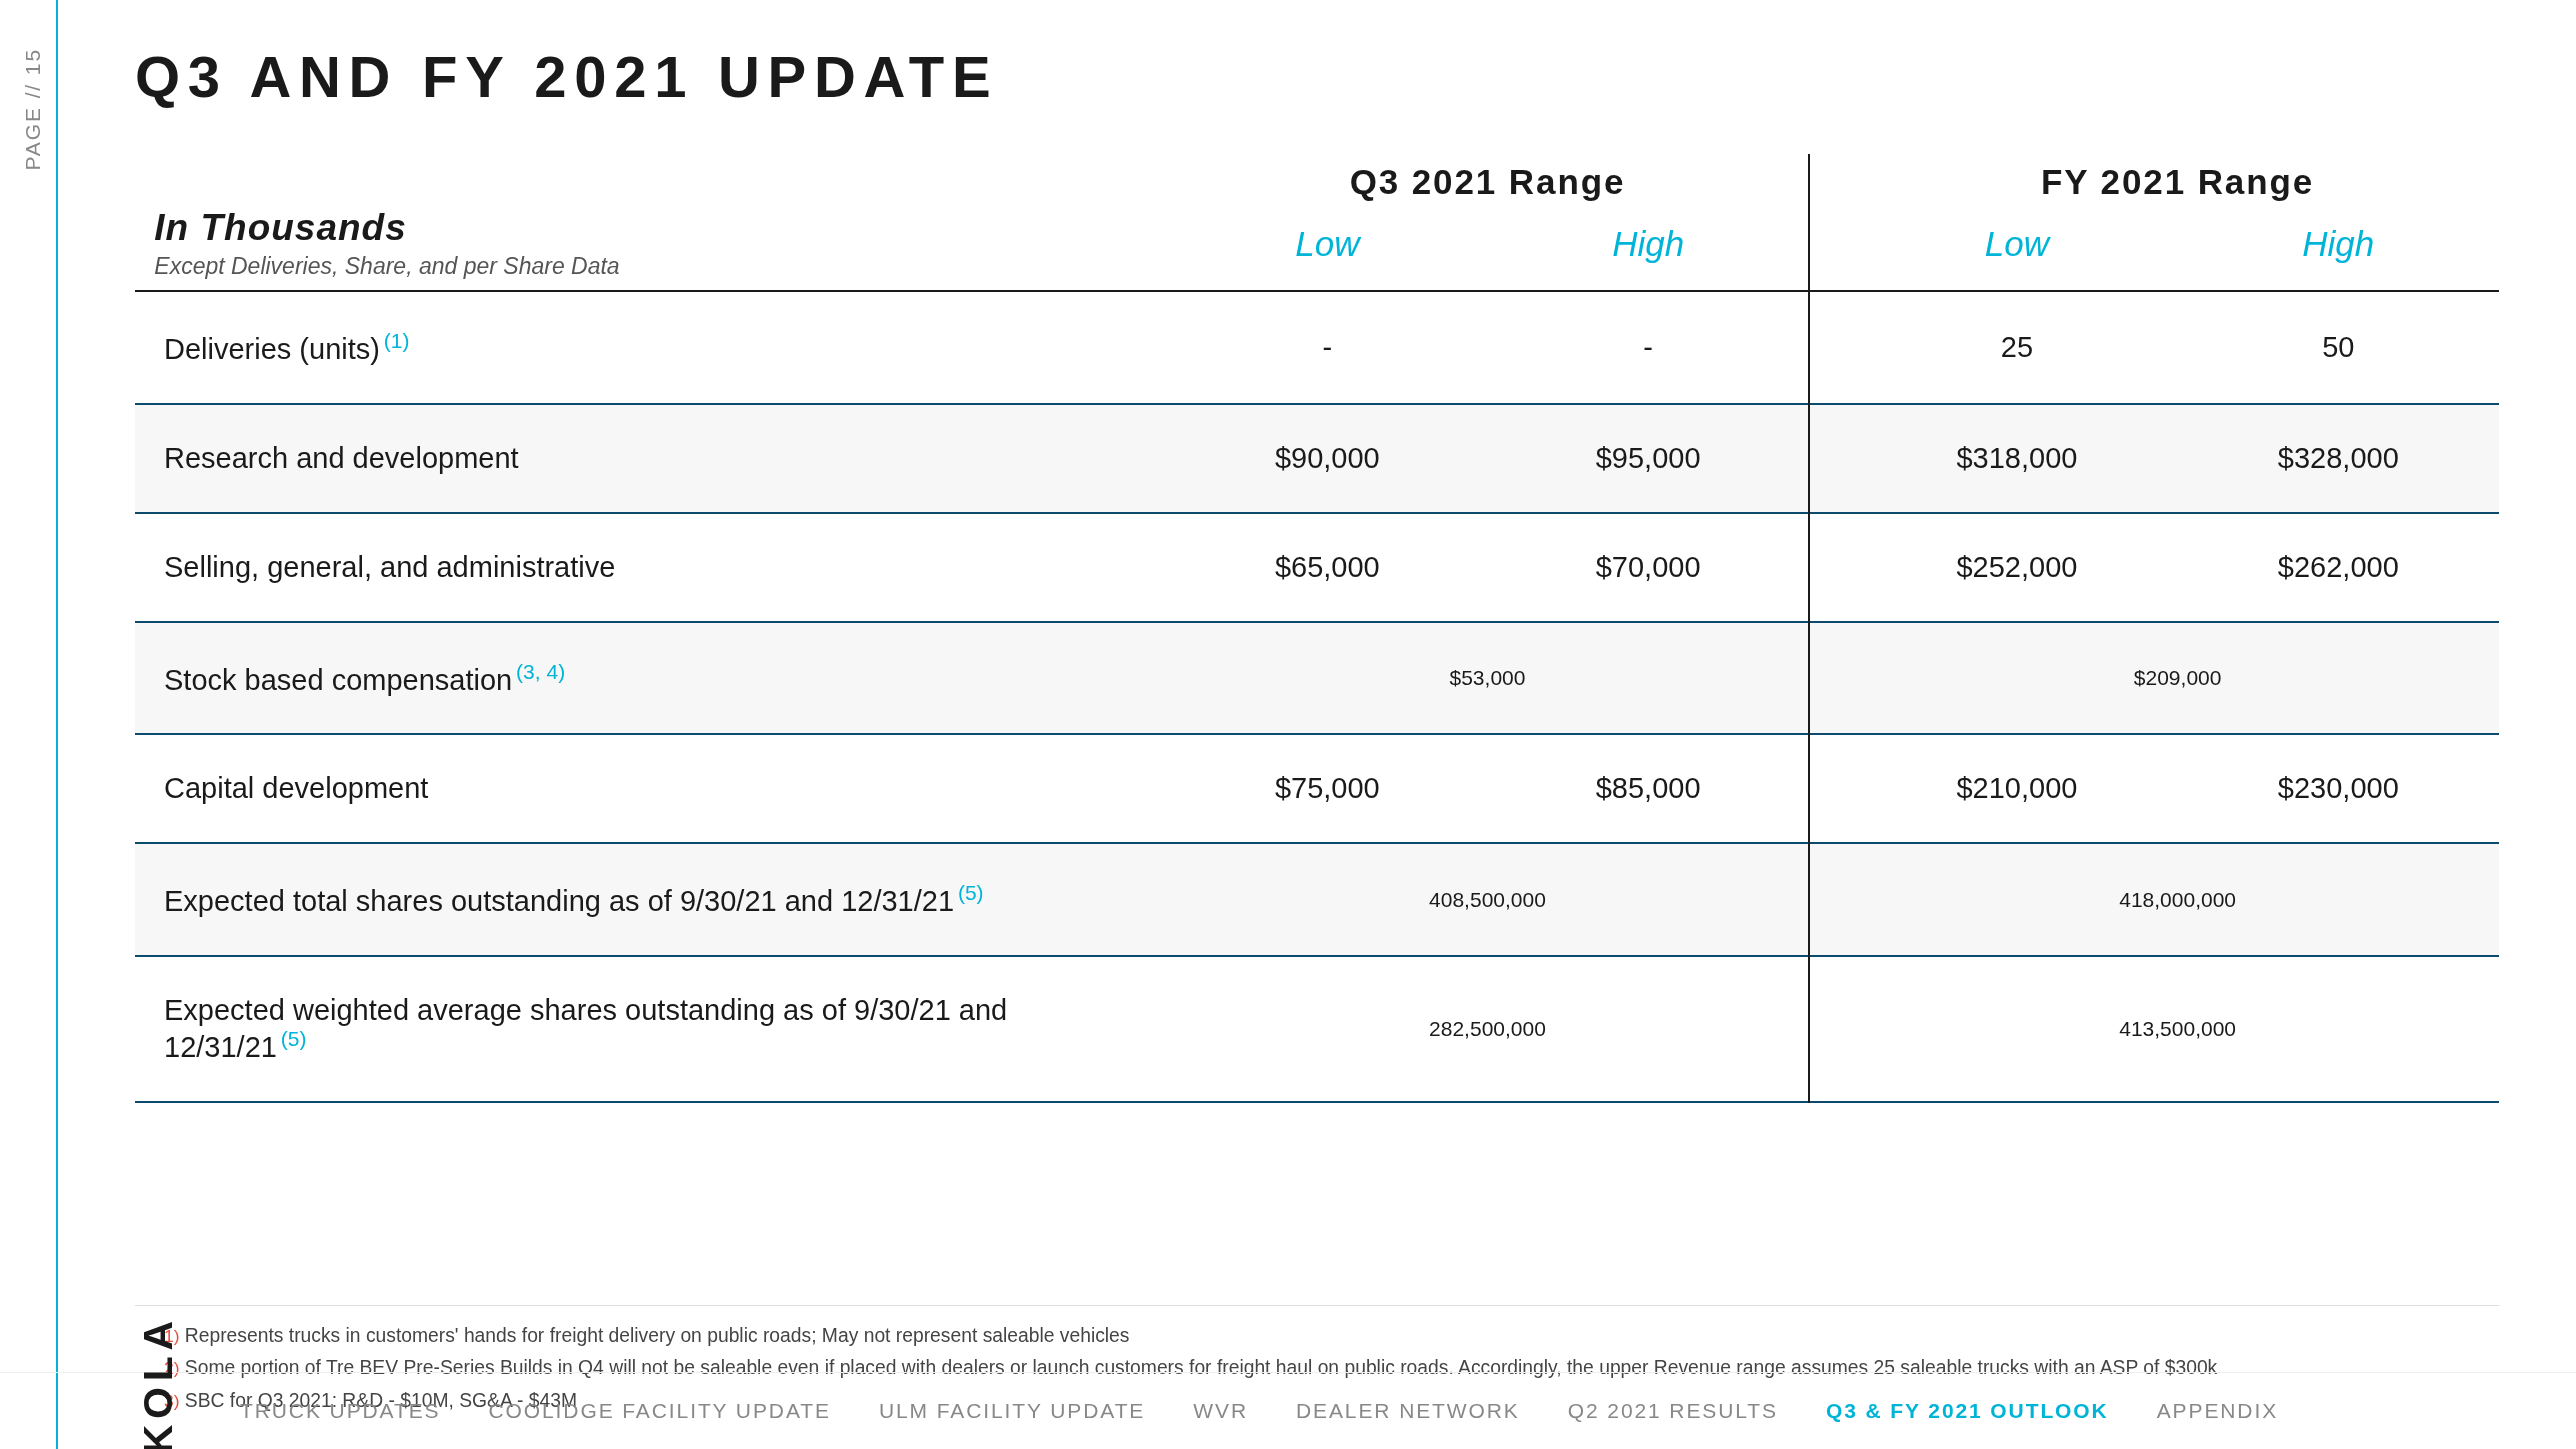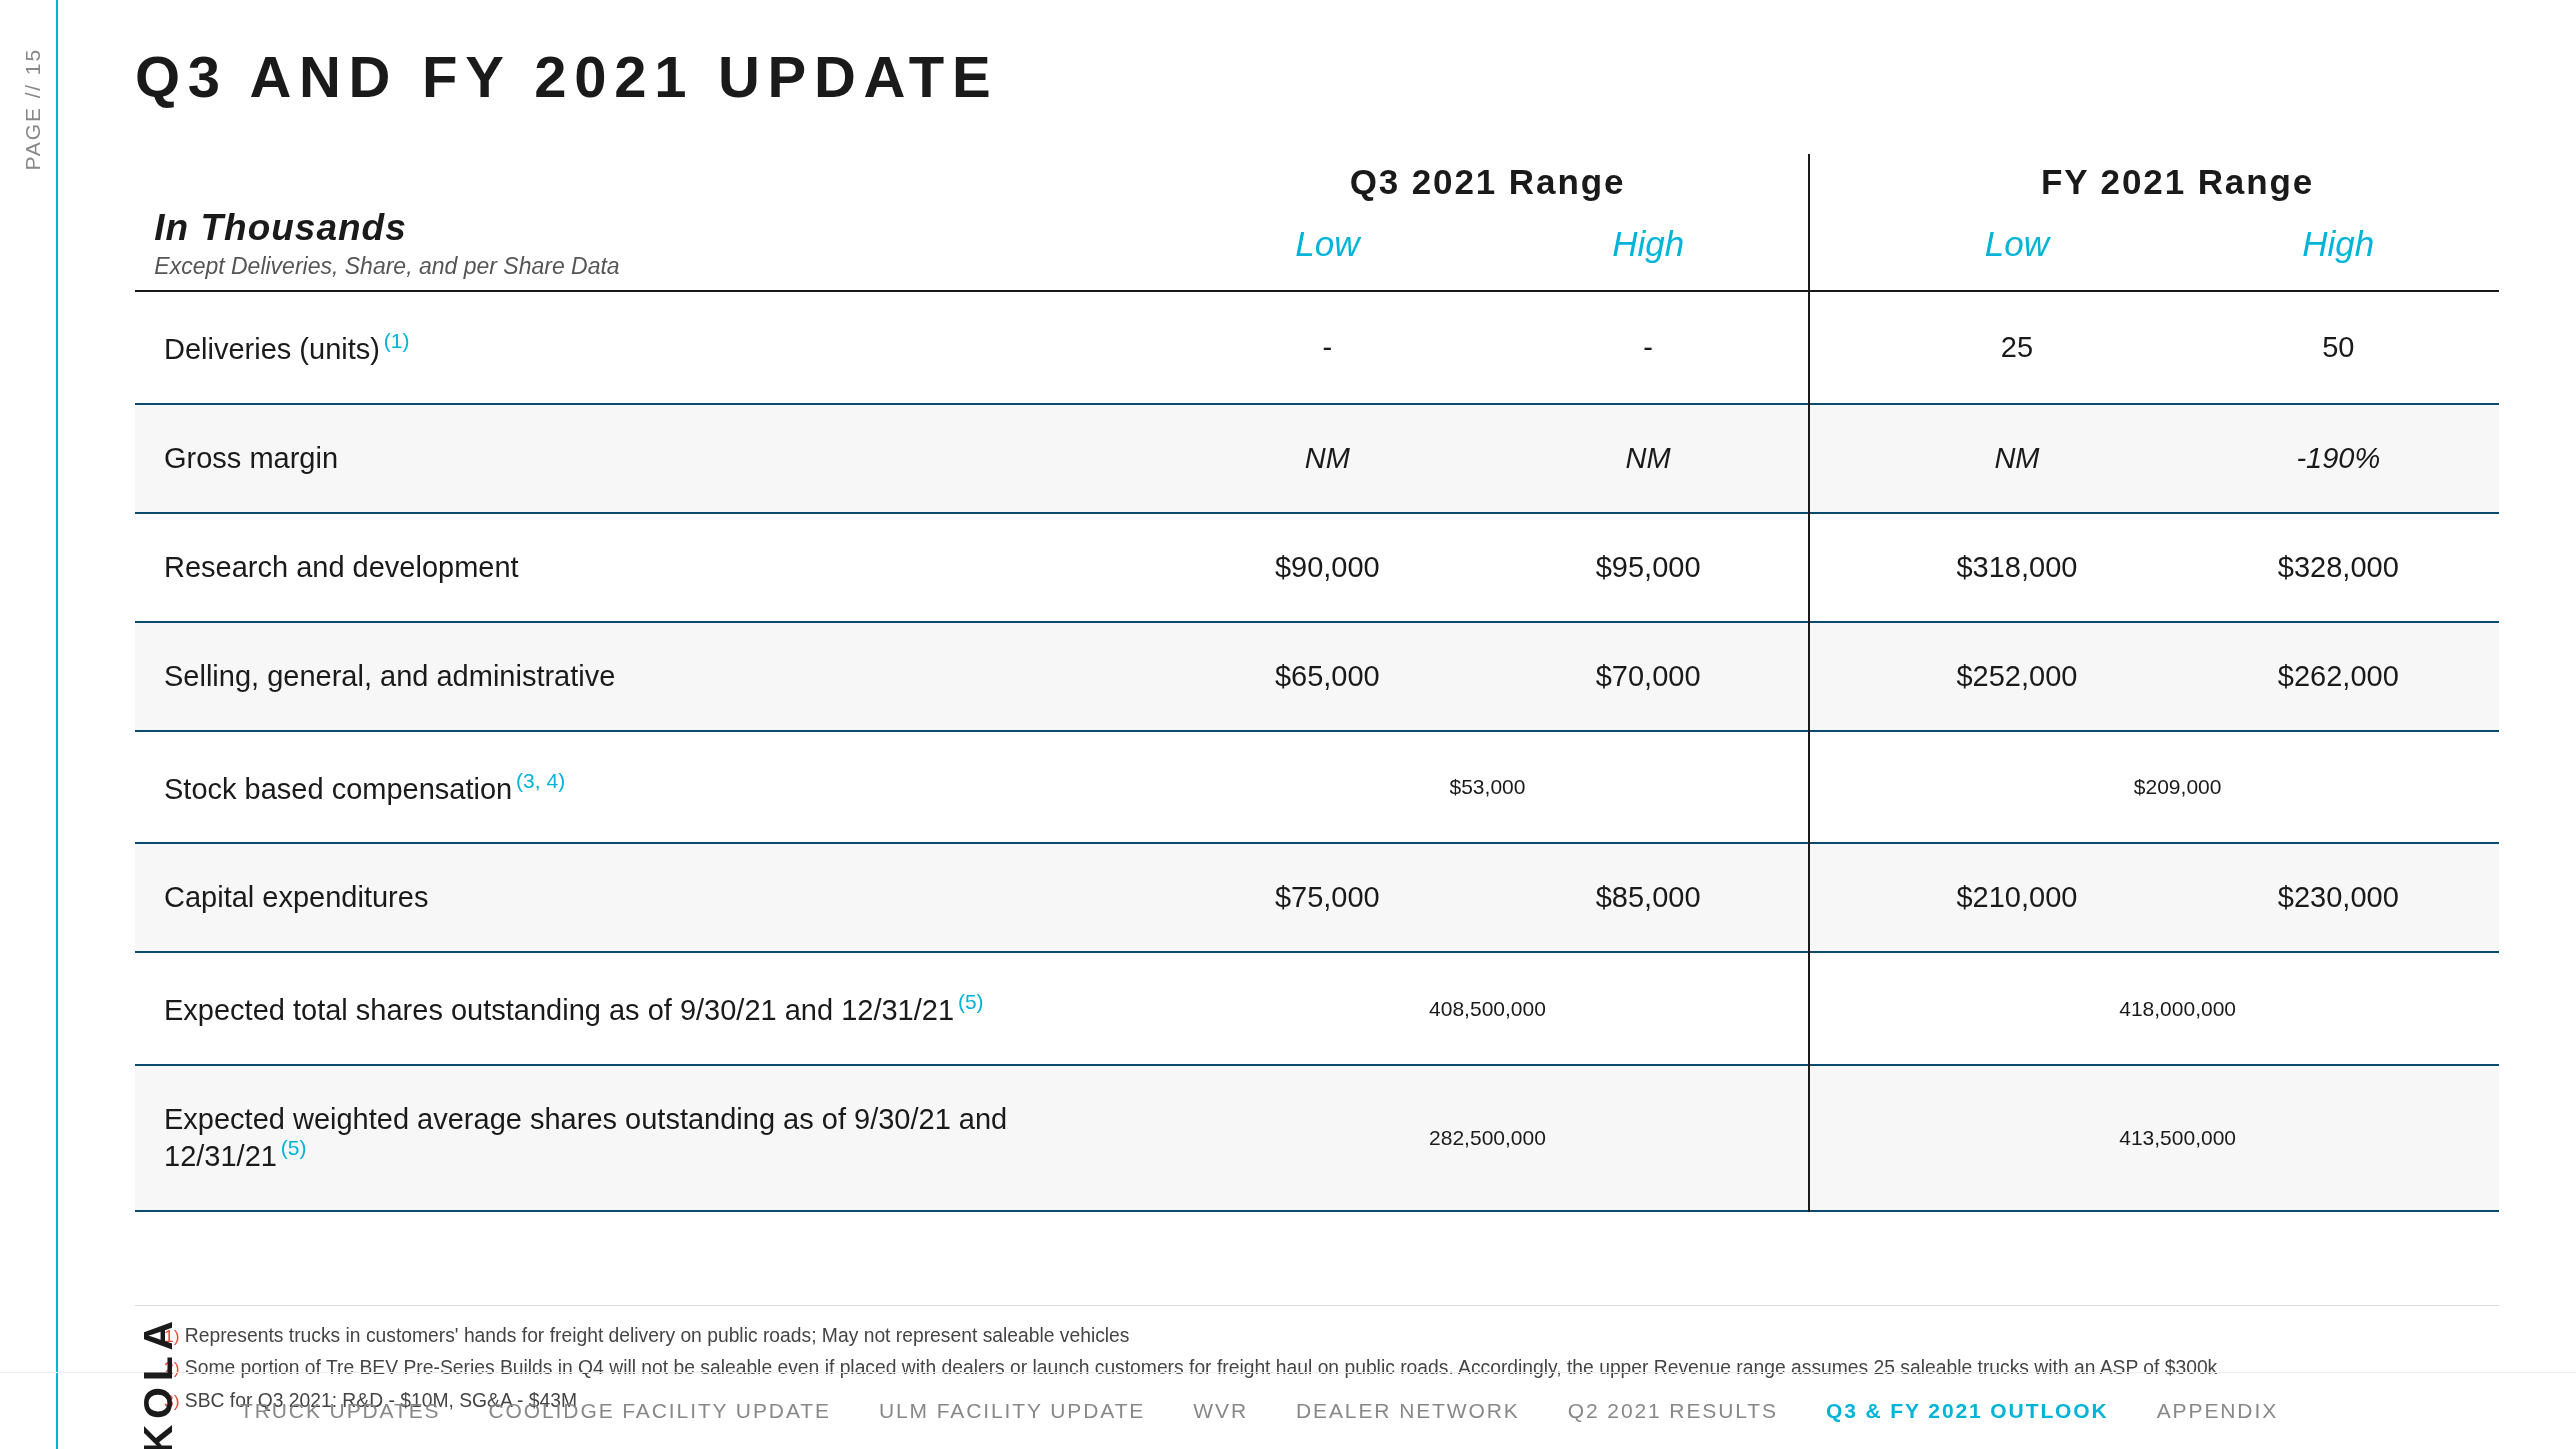--- a/index.html
+++ b/index.html
@@ -298,28 +298,20 @@
 
         <tr>
               <td class="row-label">Deliveries (units)<span class="superscript">(1)</span></td>
               <td class="cell-value">-</td>
               <td class="cell-value">-</td>
               <td class="divider-cell"></td>
               <td class="cell-value">25</td>
               <td class="cell-value">50</td>
             </tr>
             <tr>
-              <td class="row-label">Gross margin</td>
-              <td class="cell-value italic-val">NM</td>
-              <td class="cell-value italic-val">NM</td>
-              <td class="divider-cell"></td>
-              <td class="cell-value italic-val">NM</td>
-              <td class="cell-value italic-val negative">-190%</td>
-            </tr>
-            <tr>
               <td class="row-label">Research and development</td>
               <td class="cell-value">$90,000</td>
               <td class="cell-value">$95,000</td>
               <td class="divider-cell"></td>
               <td class="cell-value">$318,000</td>
               <td class="cell-value">$328,000</td>
             </tr>
             <tr>
               <td class="row-label">Selling, general, and administrative</td>
               <td class="cell-value">$65,000</td>
@@ -328,21 +320,21 @@
               <td class="cell-value">$252,000</td>
               <td class="cell-value">$262,000</td>
             </tr>
             <tr>
               <td class="row-label">Stock based compensation<span class="superscript">(3, 4)</span></td>
               <td colspan="2" class="cell-span">$53,000</td>
               <td class="divider-cell"></td>
               <td colspan="2" class="cell-span">$209,000</td>
             </tr>
             <tr>
-              <td class="row-label">Capital expenditures</td>
+              <td class="row-label">Capital development</td>
               <td class="cell-value">$75,000</td>
               <td class="cell-value">$85,000</td>
               <td class="divider-cell"></td>
               <td class="cell-value">$210,000</td>
               <td class="cell-value">$230,000</td>
             </tr>
             <tr>
               <td class="row-label">Expected total shares outstanding as of 9/30/21 and 12/31/21<span class="superscript">(5)</span></td>
               <td colspan="2" class="cell-span">408,500,000</td>
               <td class="divider-cell"></td>

